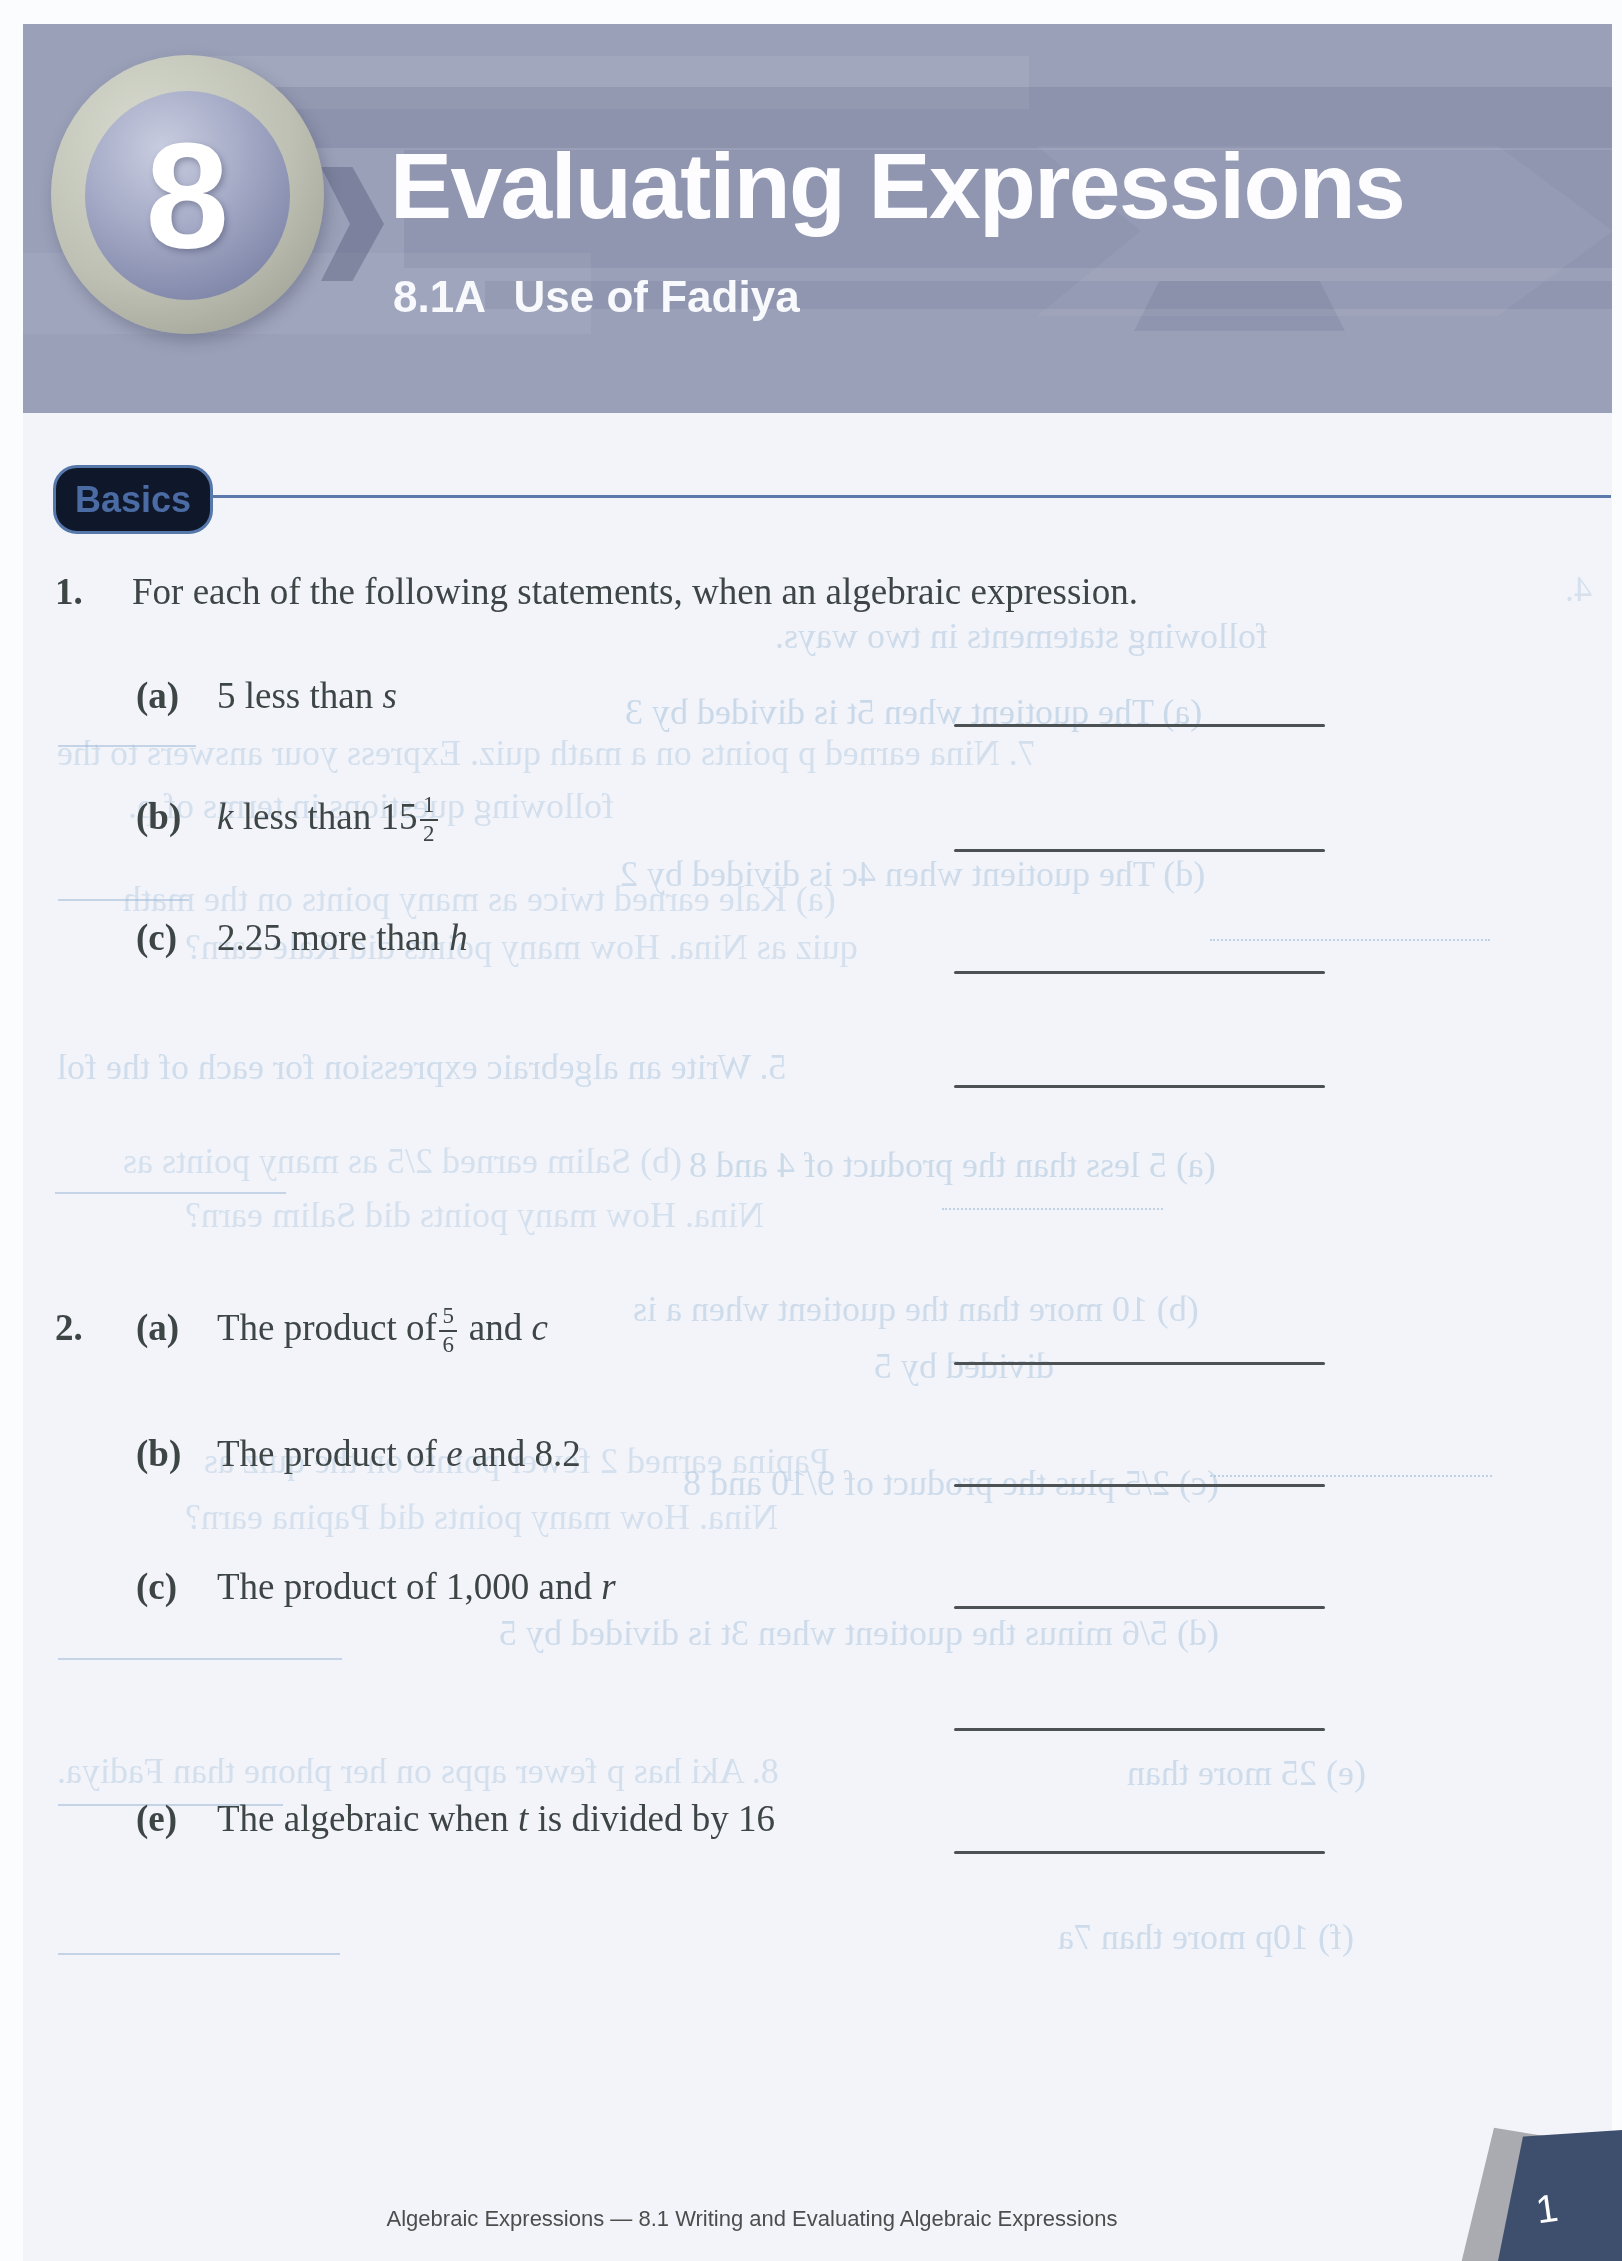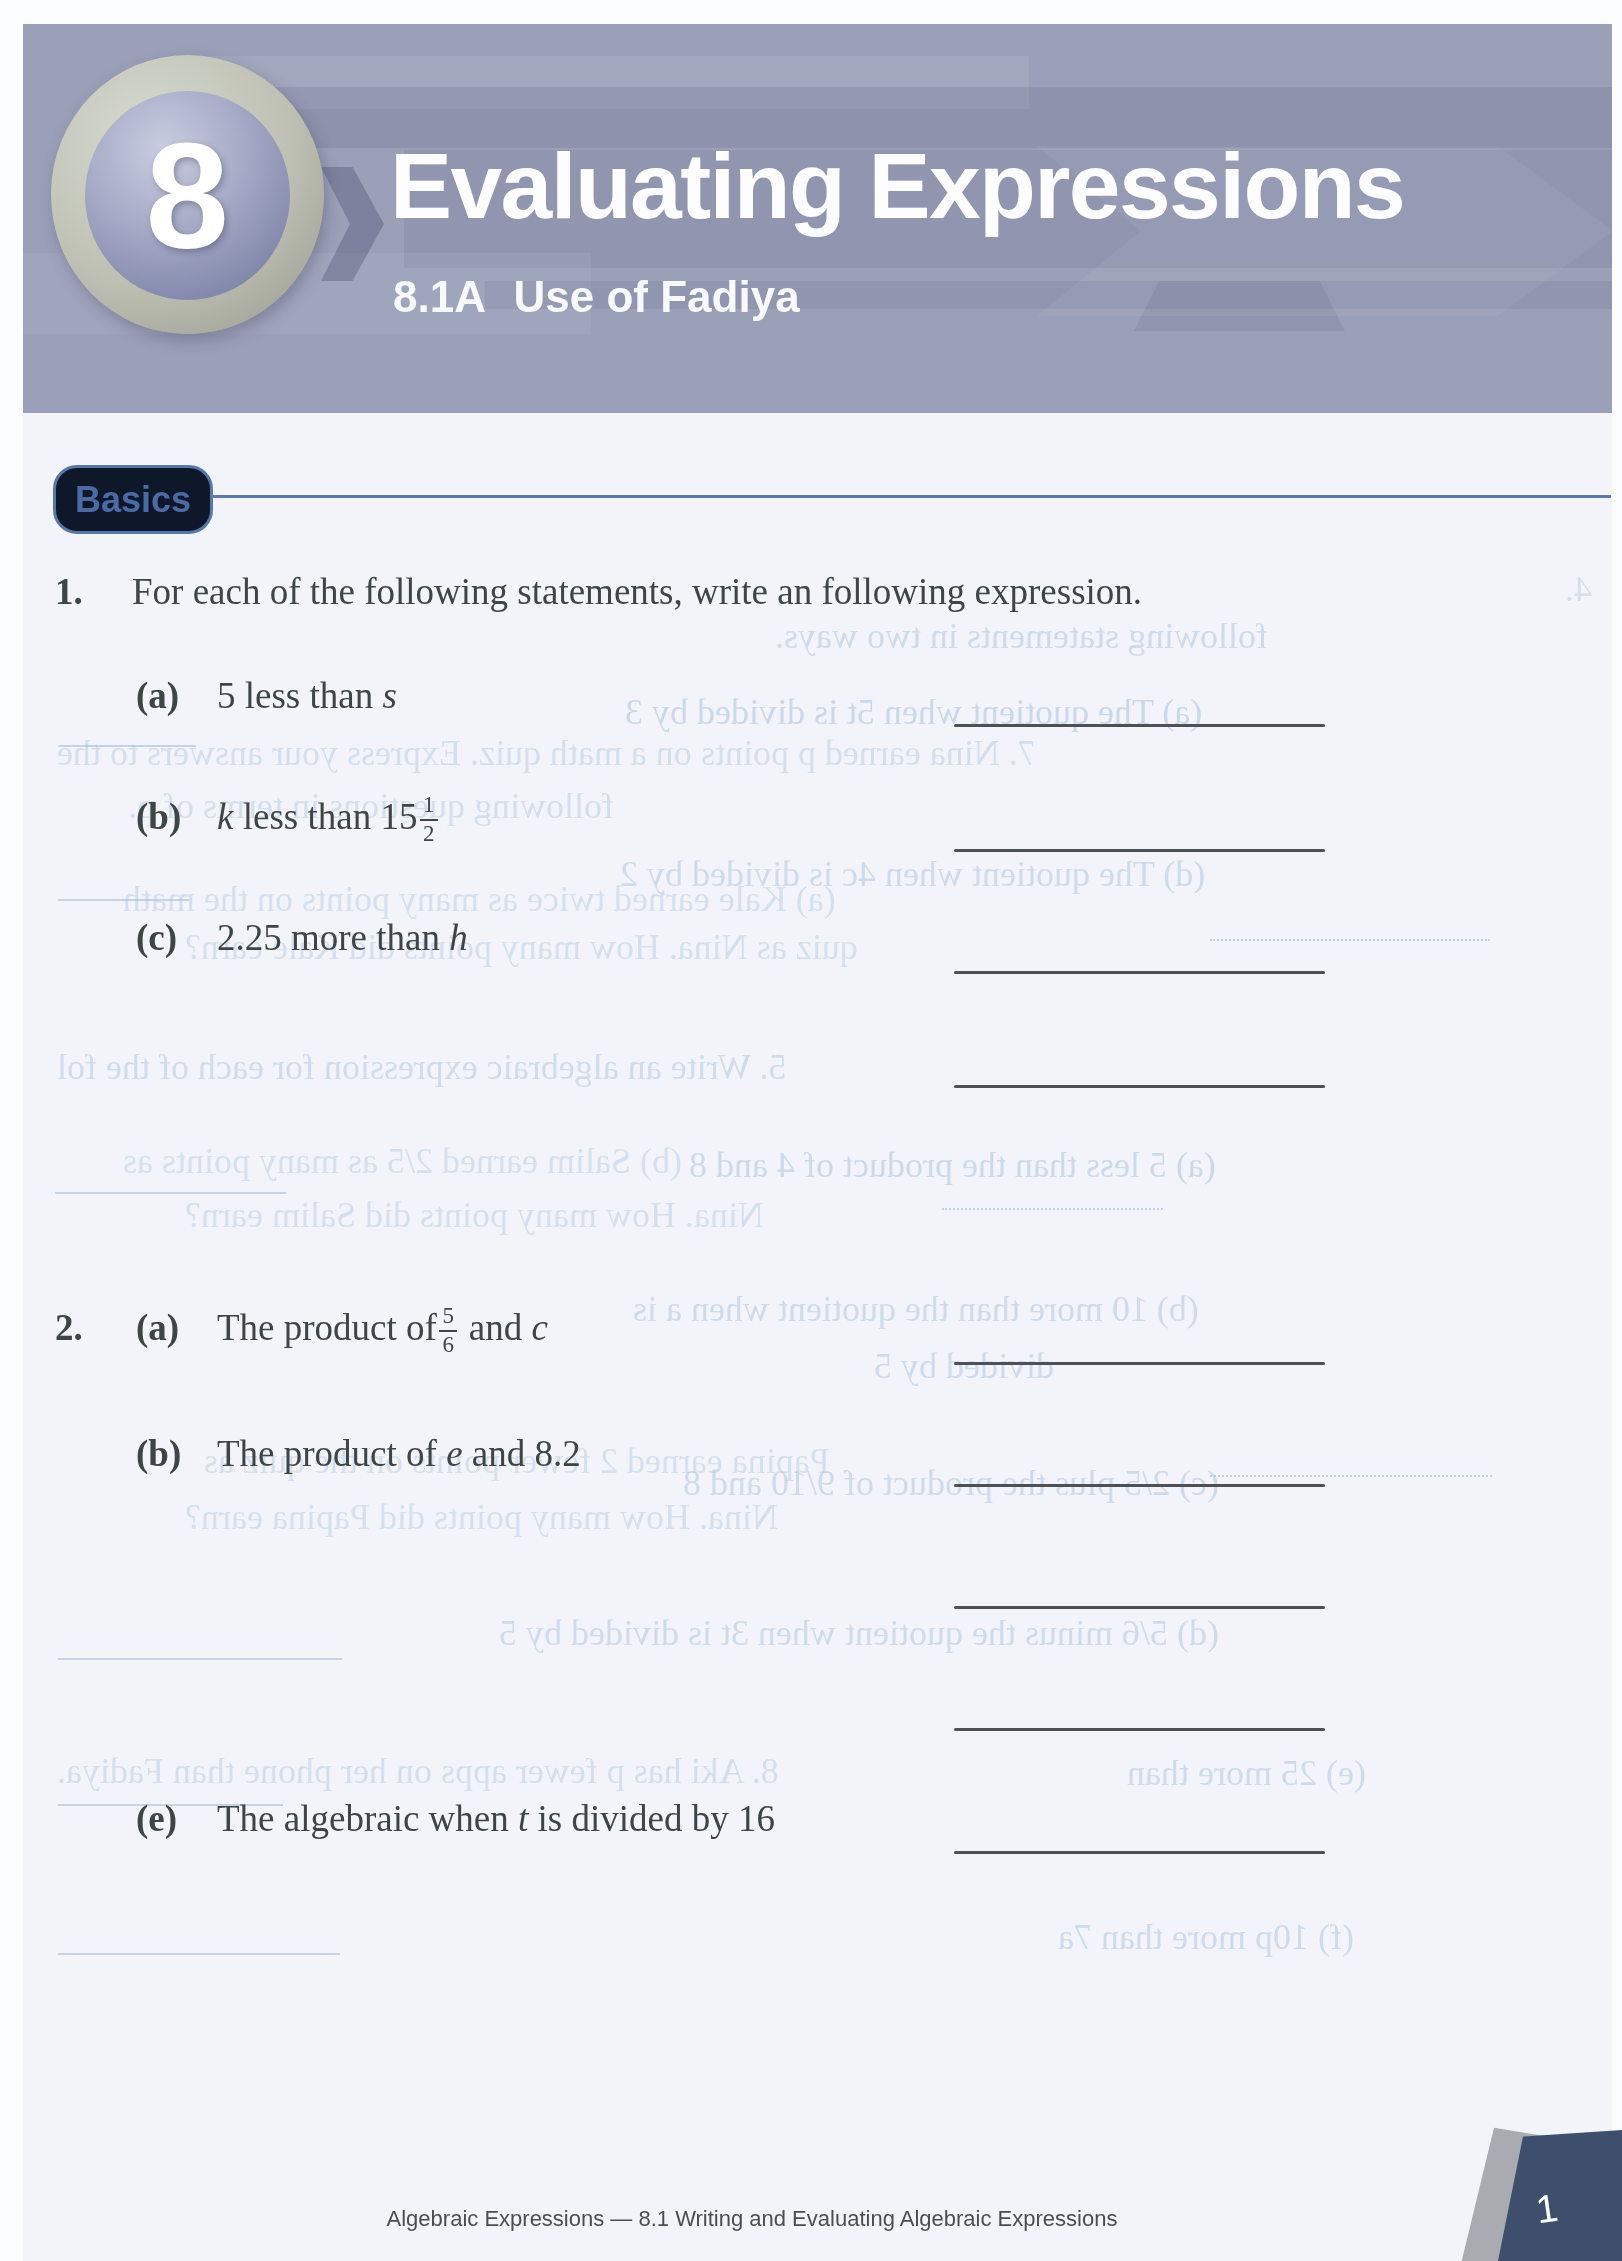--- a/index.html
+++ b/index.html
@@ -137,39 +137,40 @@
     <div class="banner-sub"><span>8.1A</span><span class="gap"></span><span>Use of Fadiya</span></div>
   </div>
 
   <div class="edge edge-top"></div>
   <div class="edge edge-left"></div>
   <div class="edge edge-right"></div>
 
   <div class="rule"></div>
   <div class="basics">Basics</div>
 
-  <div class="q p1"><span class="qnum">1.</span><span>For each of the following statements, write an following expression.</span></div>
+  <div class="q p1"><span class="qnum">1.</span><span>For each of the following statements, when an algebraic expression.</span></div>
 
   <div class="q p1a"><span class="qlabel">(a)</span><span><span>5 less than </span><span class="v">s</span></span></div>
   <div class="ans l1a"></div>
 
   <div class="q p1b"><span class="qlabel">(b)</span><span><span class="v">k</span><span> less than 15</span><span class="frac"><span class="fn">1</span><span class="fd">2</span></span></span></div>
   <div class="ans l1b"></div>
 
   <div class="q p1c"><span class="qlabel">(c)</span><span><span>2.25 more than </span><span class="v">h</span></span></div>
   <div class="ans l1c"></div>
 
   <div class="ans l1d"></div>
 
   <div class="q p2a"><span class="qnum w2">2.</span><span class="qlabel">(a)</span><span><span>The product of</span><span class="frac"><span class="fn">5</span><span class="fd">6</span></span><span> and </span><span class="v">c</span></span></div>
   <div class="ans l2a"></div>
 
   <div class="q p2b"><span class="qlabel">(b)</span><span><span>The product of </span><span class="v">e</span><span> and 8.2</span></span></div>
   <div class="ans l2b"></div>
 
+  <div class="q p2c"><span class="qlabel">(c)</span><span><span>The product of 1,000 and </span><span class="v">r</span></span></div>
   <div class="ans l2c"></div>
 
   <div class="ans l2d"></div>
 
   <div class="q p2e"><span class="qlabel">(e)</span><span><span>The algebraic when </span><span class="v">t</span><span> is divided by 16</span></span></div>
   <div class="ans l2e"></div>
 
   <div class="footer-text">Algebraic Expressions — 8.1  Writing and Evaluating Algebraic Expressions</div>
   <div class="corner-gray"></div>
   <div class="corner-navy">

